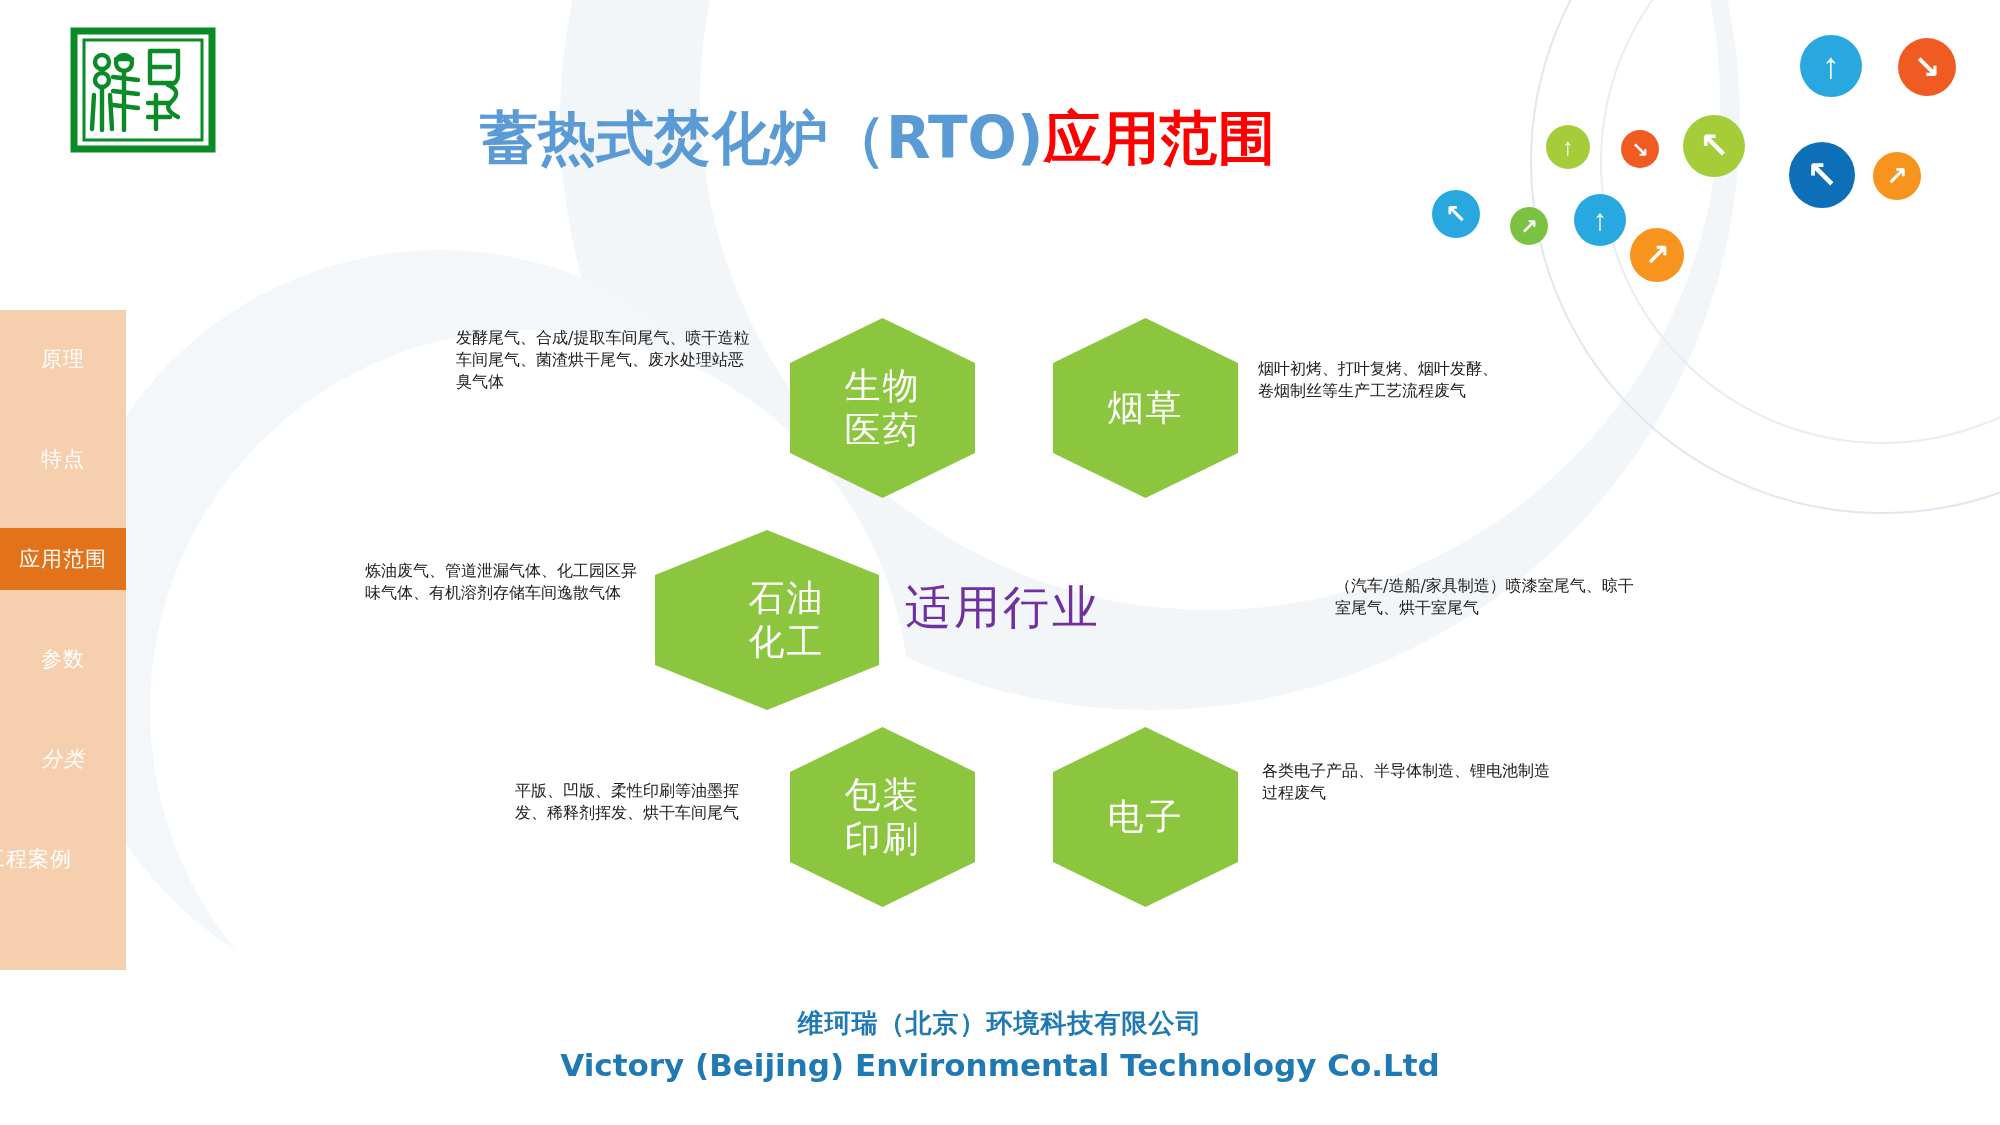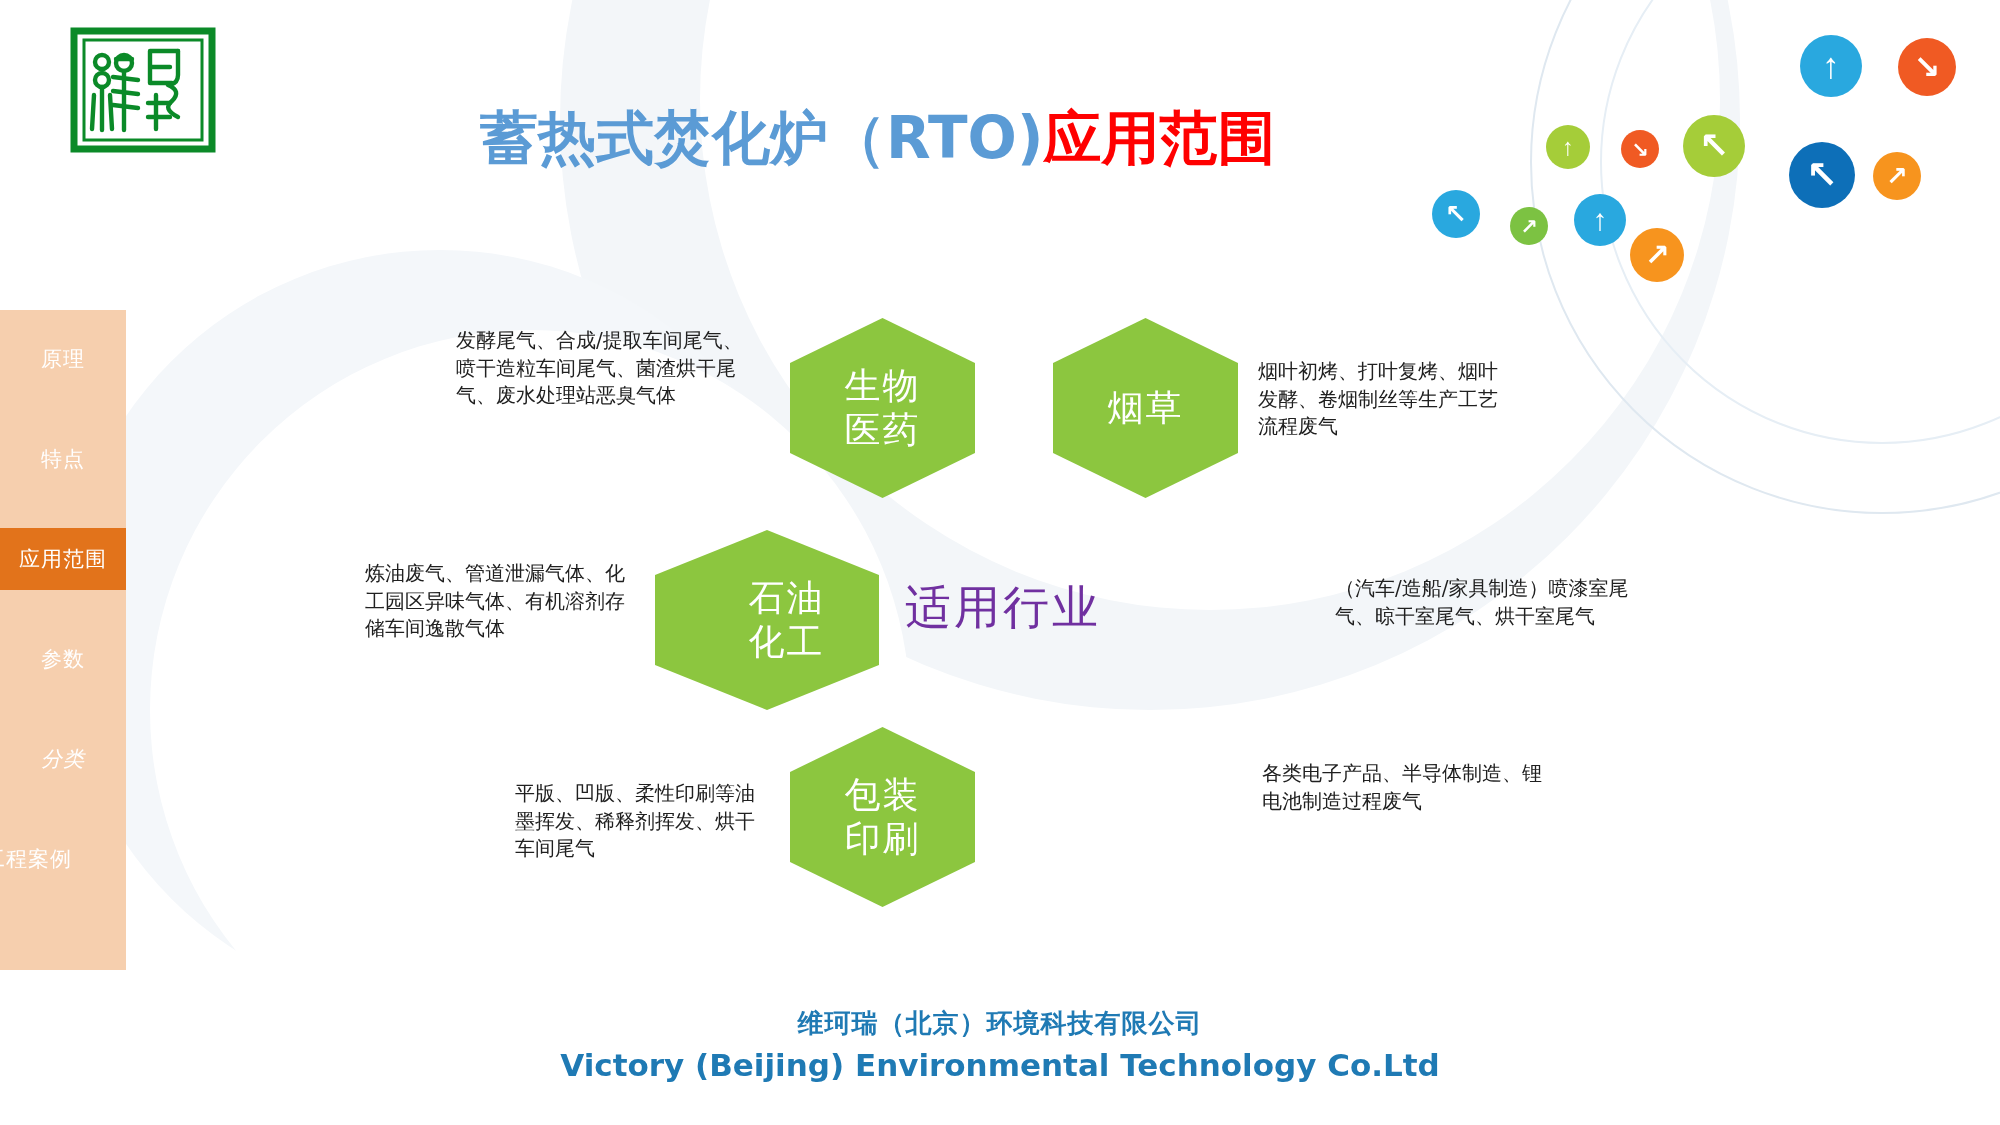--- a/index.html
+++ b/index.html
@@ -82,21 +82,21 @@
     color:#7030a0;
     font-family:"DejaVu Serif","Liberation Serif",serif;
     font-size:46px;letter-spacing:3px;white-space:nowrap;
   }
 
   
   .note{
     position:absolute;
     color:#202020;
     font-family:"DejaVu Serif","Liberation Serif",serif;
-    font-size:20px;line-height:1.38;
+    font-size:16px;line-height:1.38;
   }
 
   
   .footer{
     position:absolute;left:0;right:0;bottom:42px;text-align:center;
   }
   .footer .f-cn{
     color:#1f7ab4;font-size:26px;font-weight:bold;letter-spacing:1px;
     font-family:Liberation Mono, monospace;
   }
@@ -218,20 +218,25 @@
   </div>
 
 
   <div class="hex" style="left:790px;top:727px;width:185px;height:180px;">
     <div>
       <span>包装</span>
       <span>印刷</span>
     </div>
   </div>
 
+  <div class="hex" style="left:1053px;top:727px;width:185px;height:180px;">
+    <div>
+      <span>电子</span>
+    </div>
+  </div>
 
   <div class="center-label" style="left:905px;top:577px;">适用行业</div>
 
   <div class="note" style="left:456px;top:327px;width:300px;">发酵尾气、合成/提取车间尾气、喷干造粒车间尾气、菌渣烘干尾气、废水处理站恶臭气体</div>
 
   <div class="note" style="left:1258px;top:358px;width:248px;">烟叶初烤、打叶复烤、烟叶发酵、卷烟制丝等生产工艺流程废气</div>
 
   <div class="note" style="left:365px;top:560px;width:272px;">炼油废气、管道泄漏气体、化工园区异味气体、有机溶剂存储车间逸散气体</div>
 
   <div class="note" style="left:1335px;top:575px;width:312px;">（汽车/造船/家具制造）喷漆室尾气、晾干室尾气、烘干室尾气</div>

